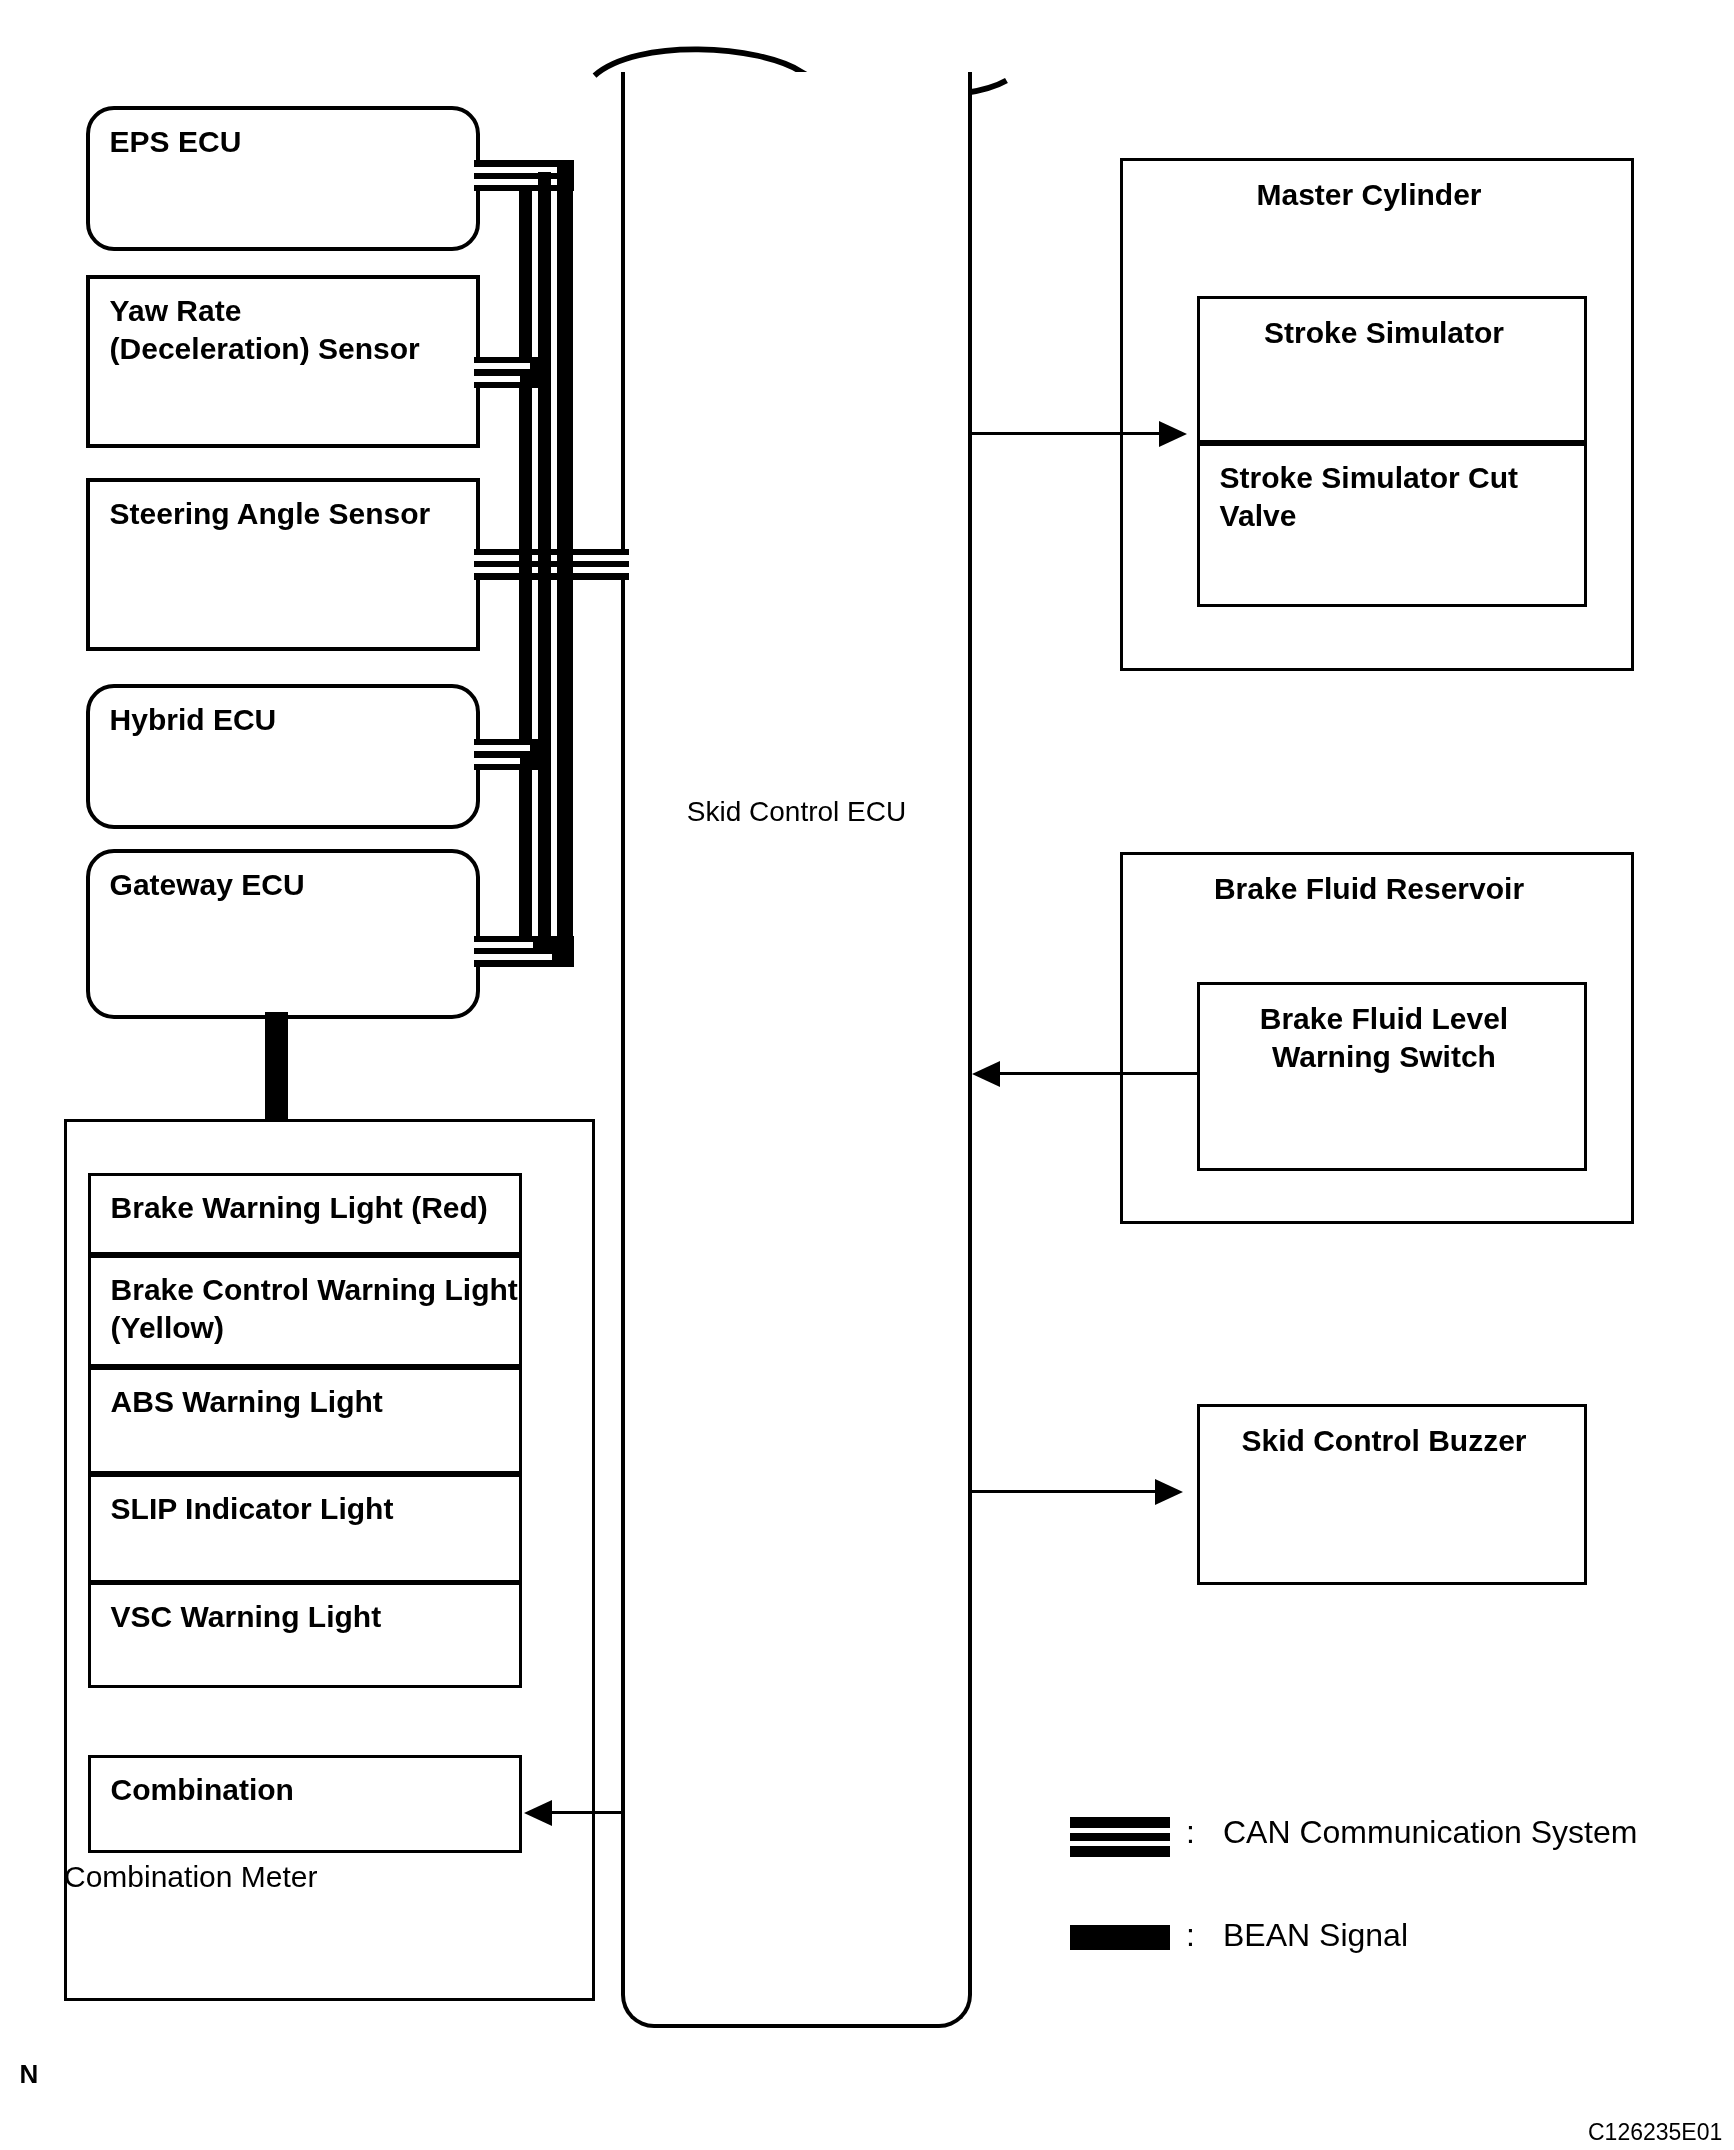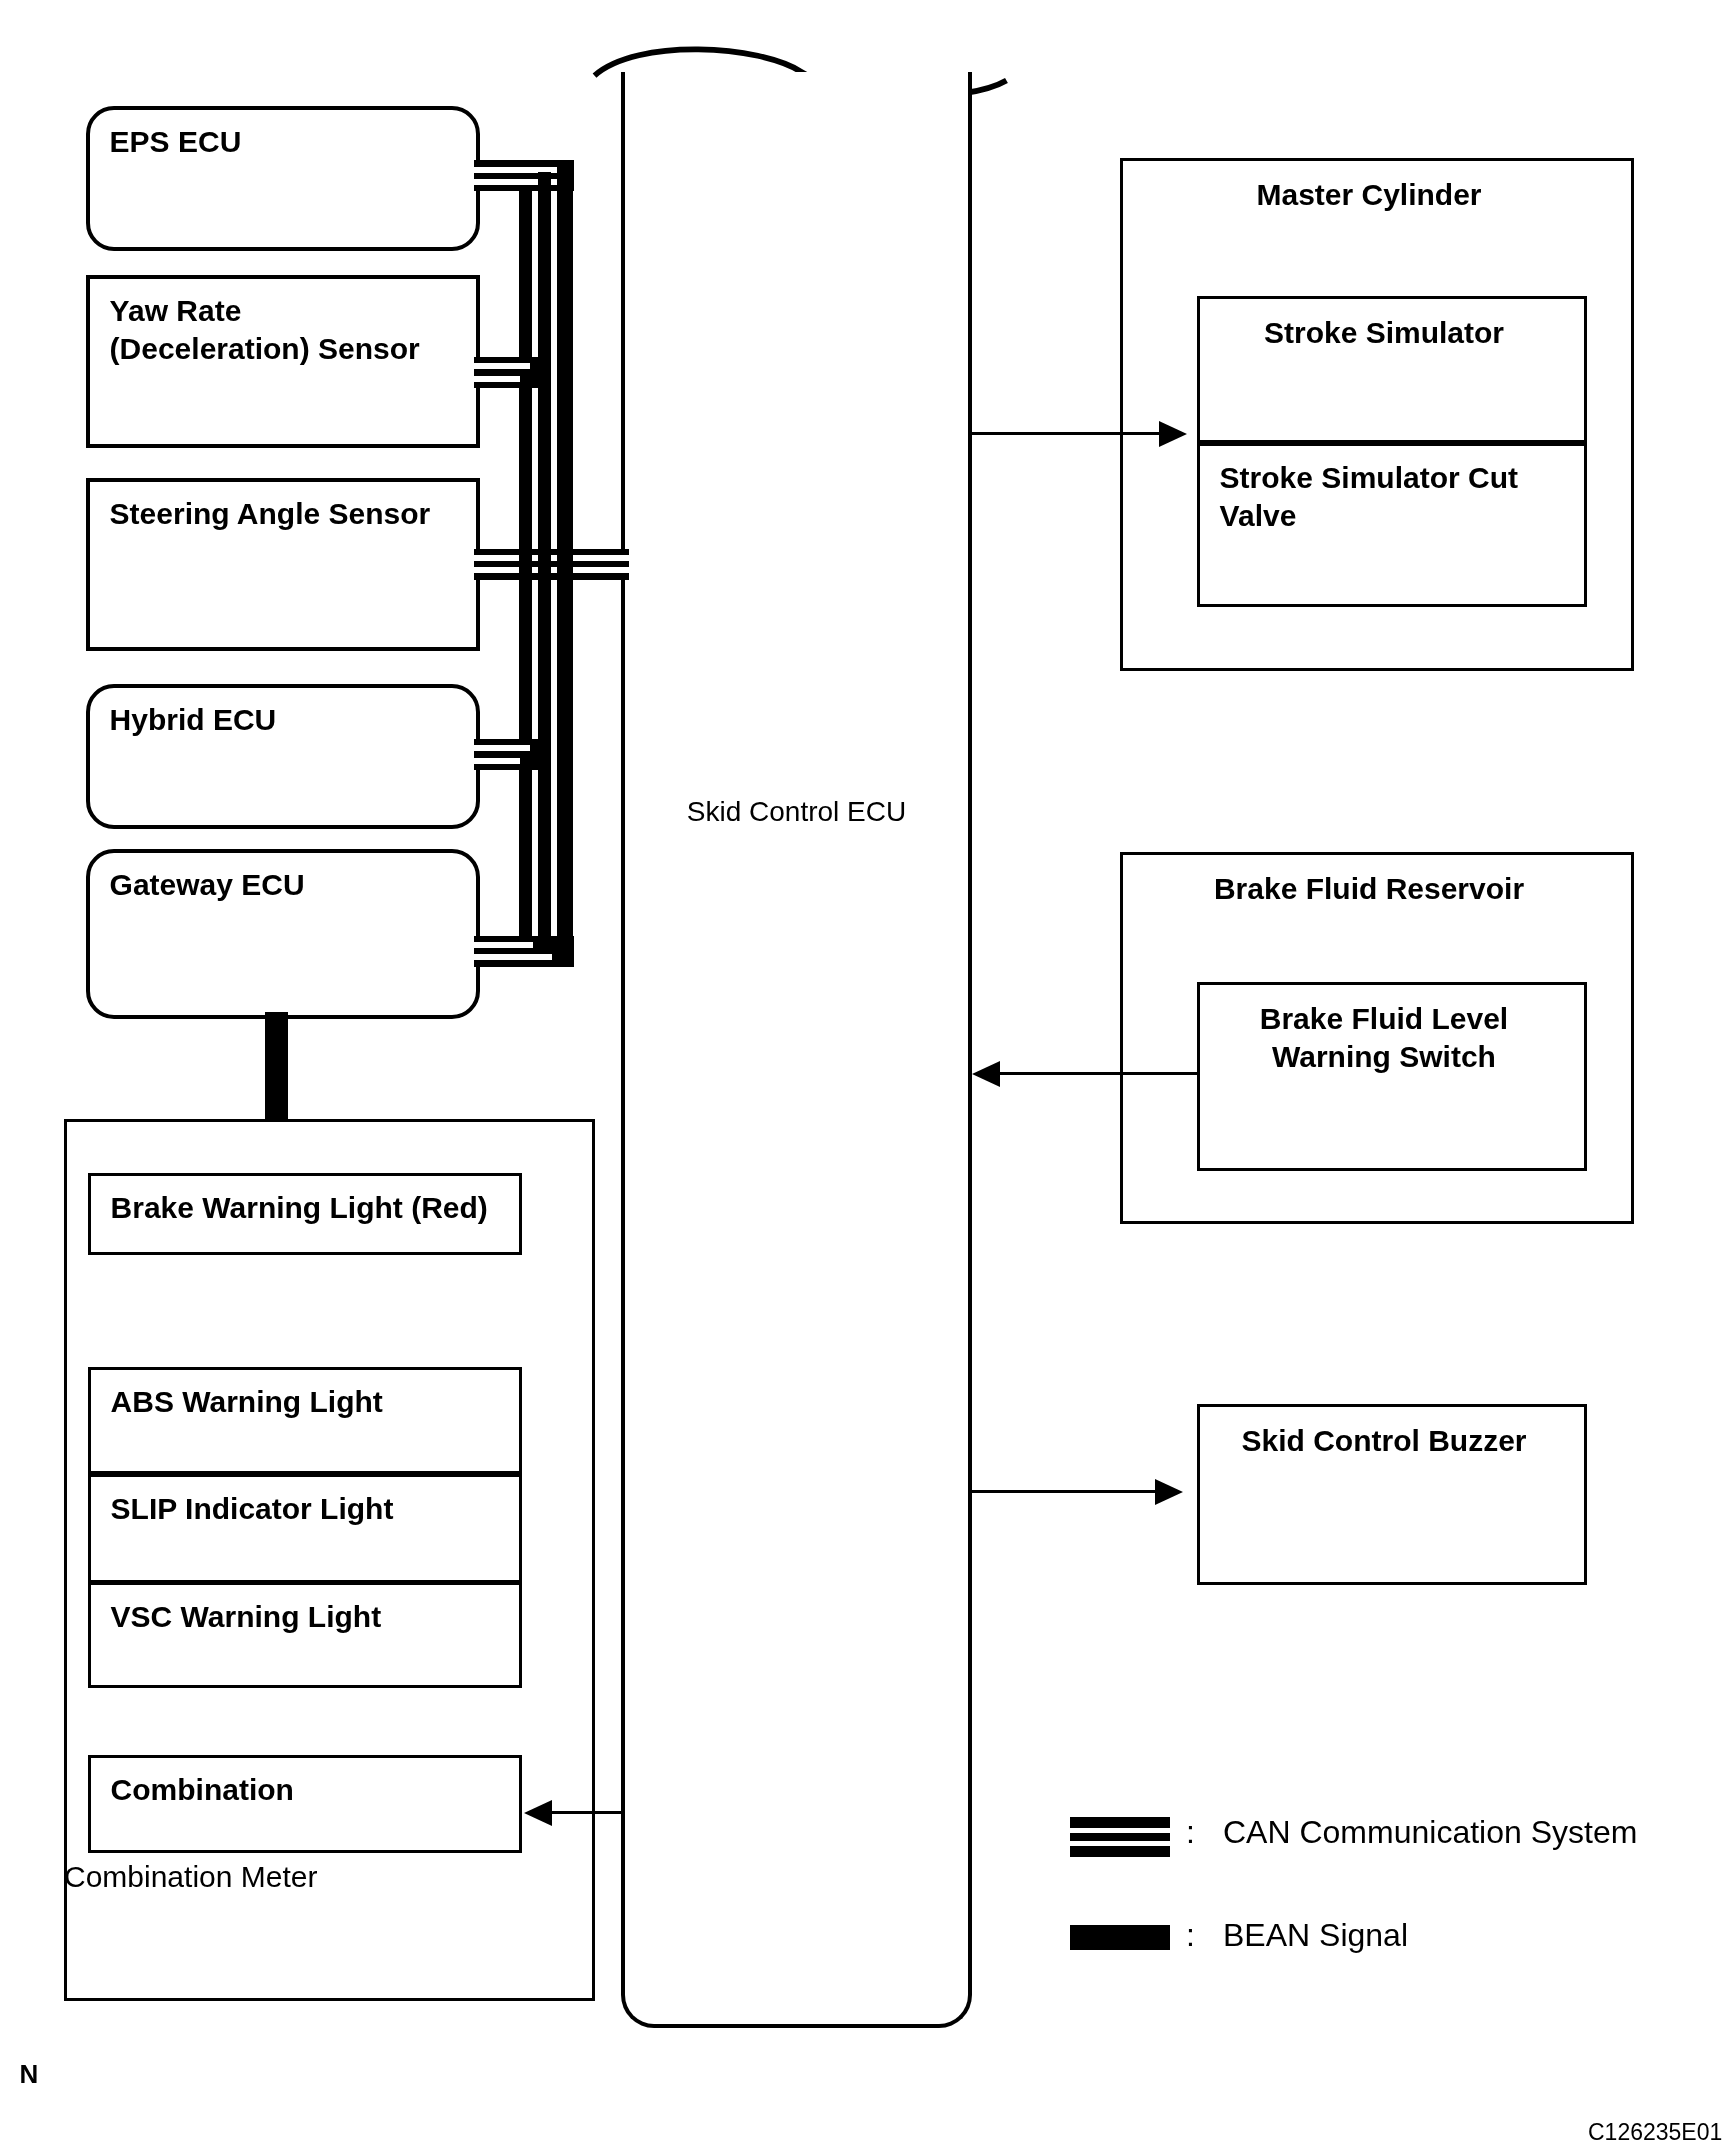--- a/index.html
+++ b/index.html
@@ -215,20 +215,24 @@
   <div class="can-gap" style="left:474px; top:954px; width:78px; height:5.7px;"></div>
 
   <div class="bean" style="left:265px; top:1012px; width:23px; height:171px;"></div>
 
   <div class="box thin" style="left:64px; top:1119px; width:531px; height:882px;"></div>
 
   <div class="box thin" style="left:88px; top:1173px; width:434px; height:82px;">
     <div class="box-label label-tl">Brake Warning Light (Red)</div>
   </div>
 
+  <div class="box thin" style="left:88px; top:1255px; width:434px; height:112px;">
+    <div class="box-label label-tl">Brake Control Warning Light
+(Yellow)</div>
+  </div>
 
   <div class="box thin" style="left:88px; top:1367px; width:434px; height:107px;">
     <div class="box-label label-tl">ABS Warning Light</div>
   </div>
 
   <div class="box thin" style="left:88px; top:1474px; width:434px; height:109px;">
     <div class="box-label label-tl">SLIP Indicator Light</div>
   </div>
 
   <div class="box thin" style="left:88px; top:1582px; width:434px; height:106px;">

